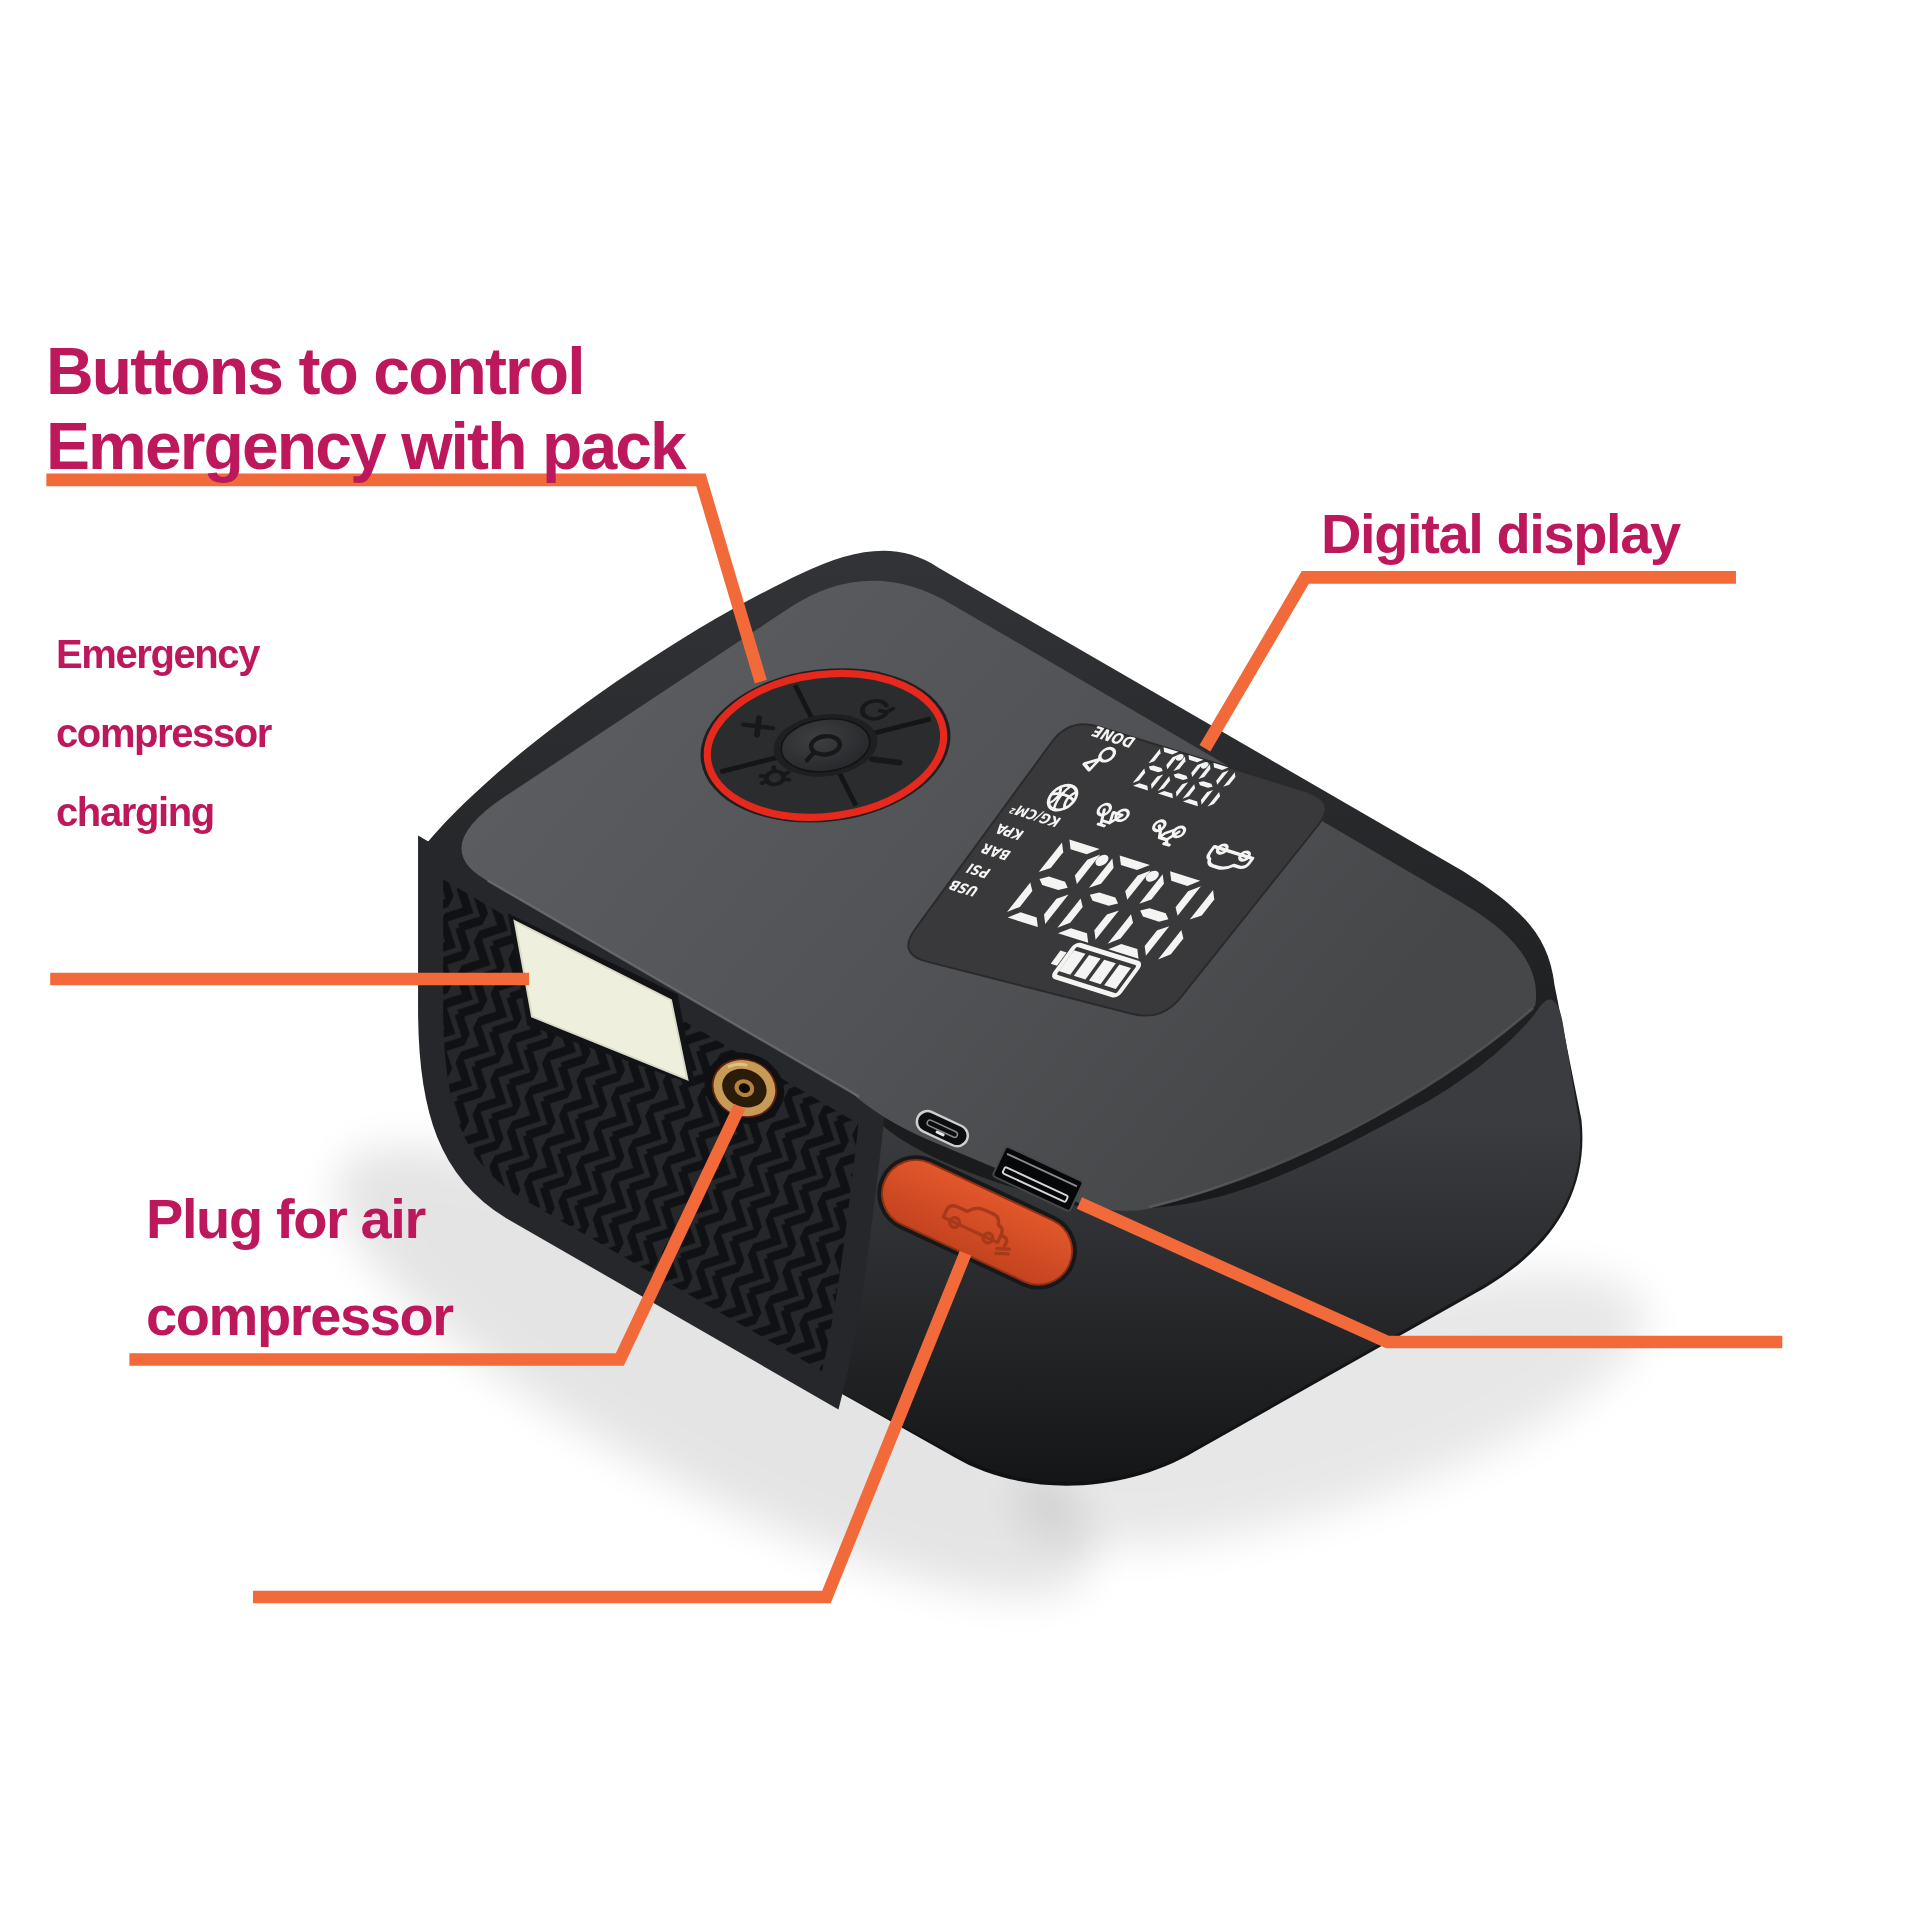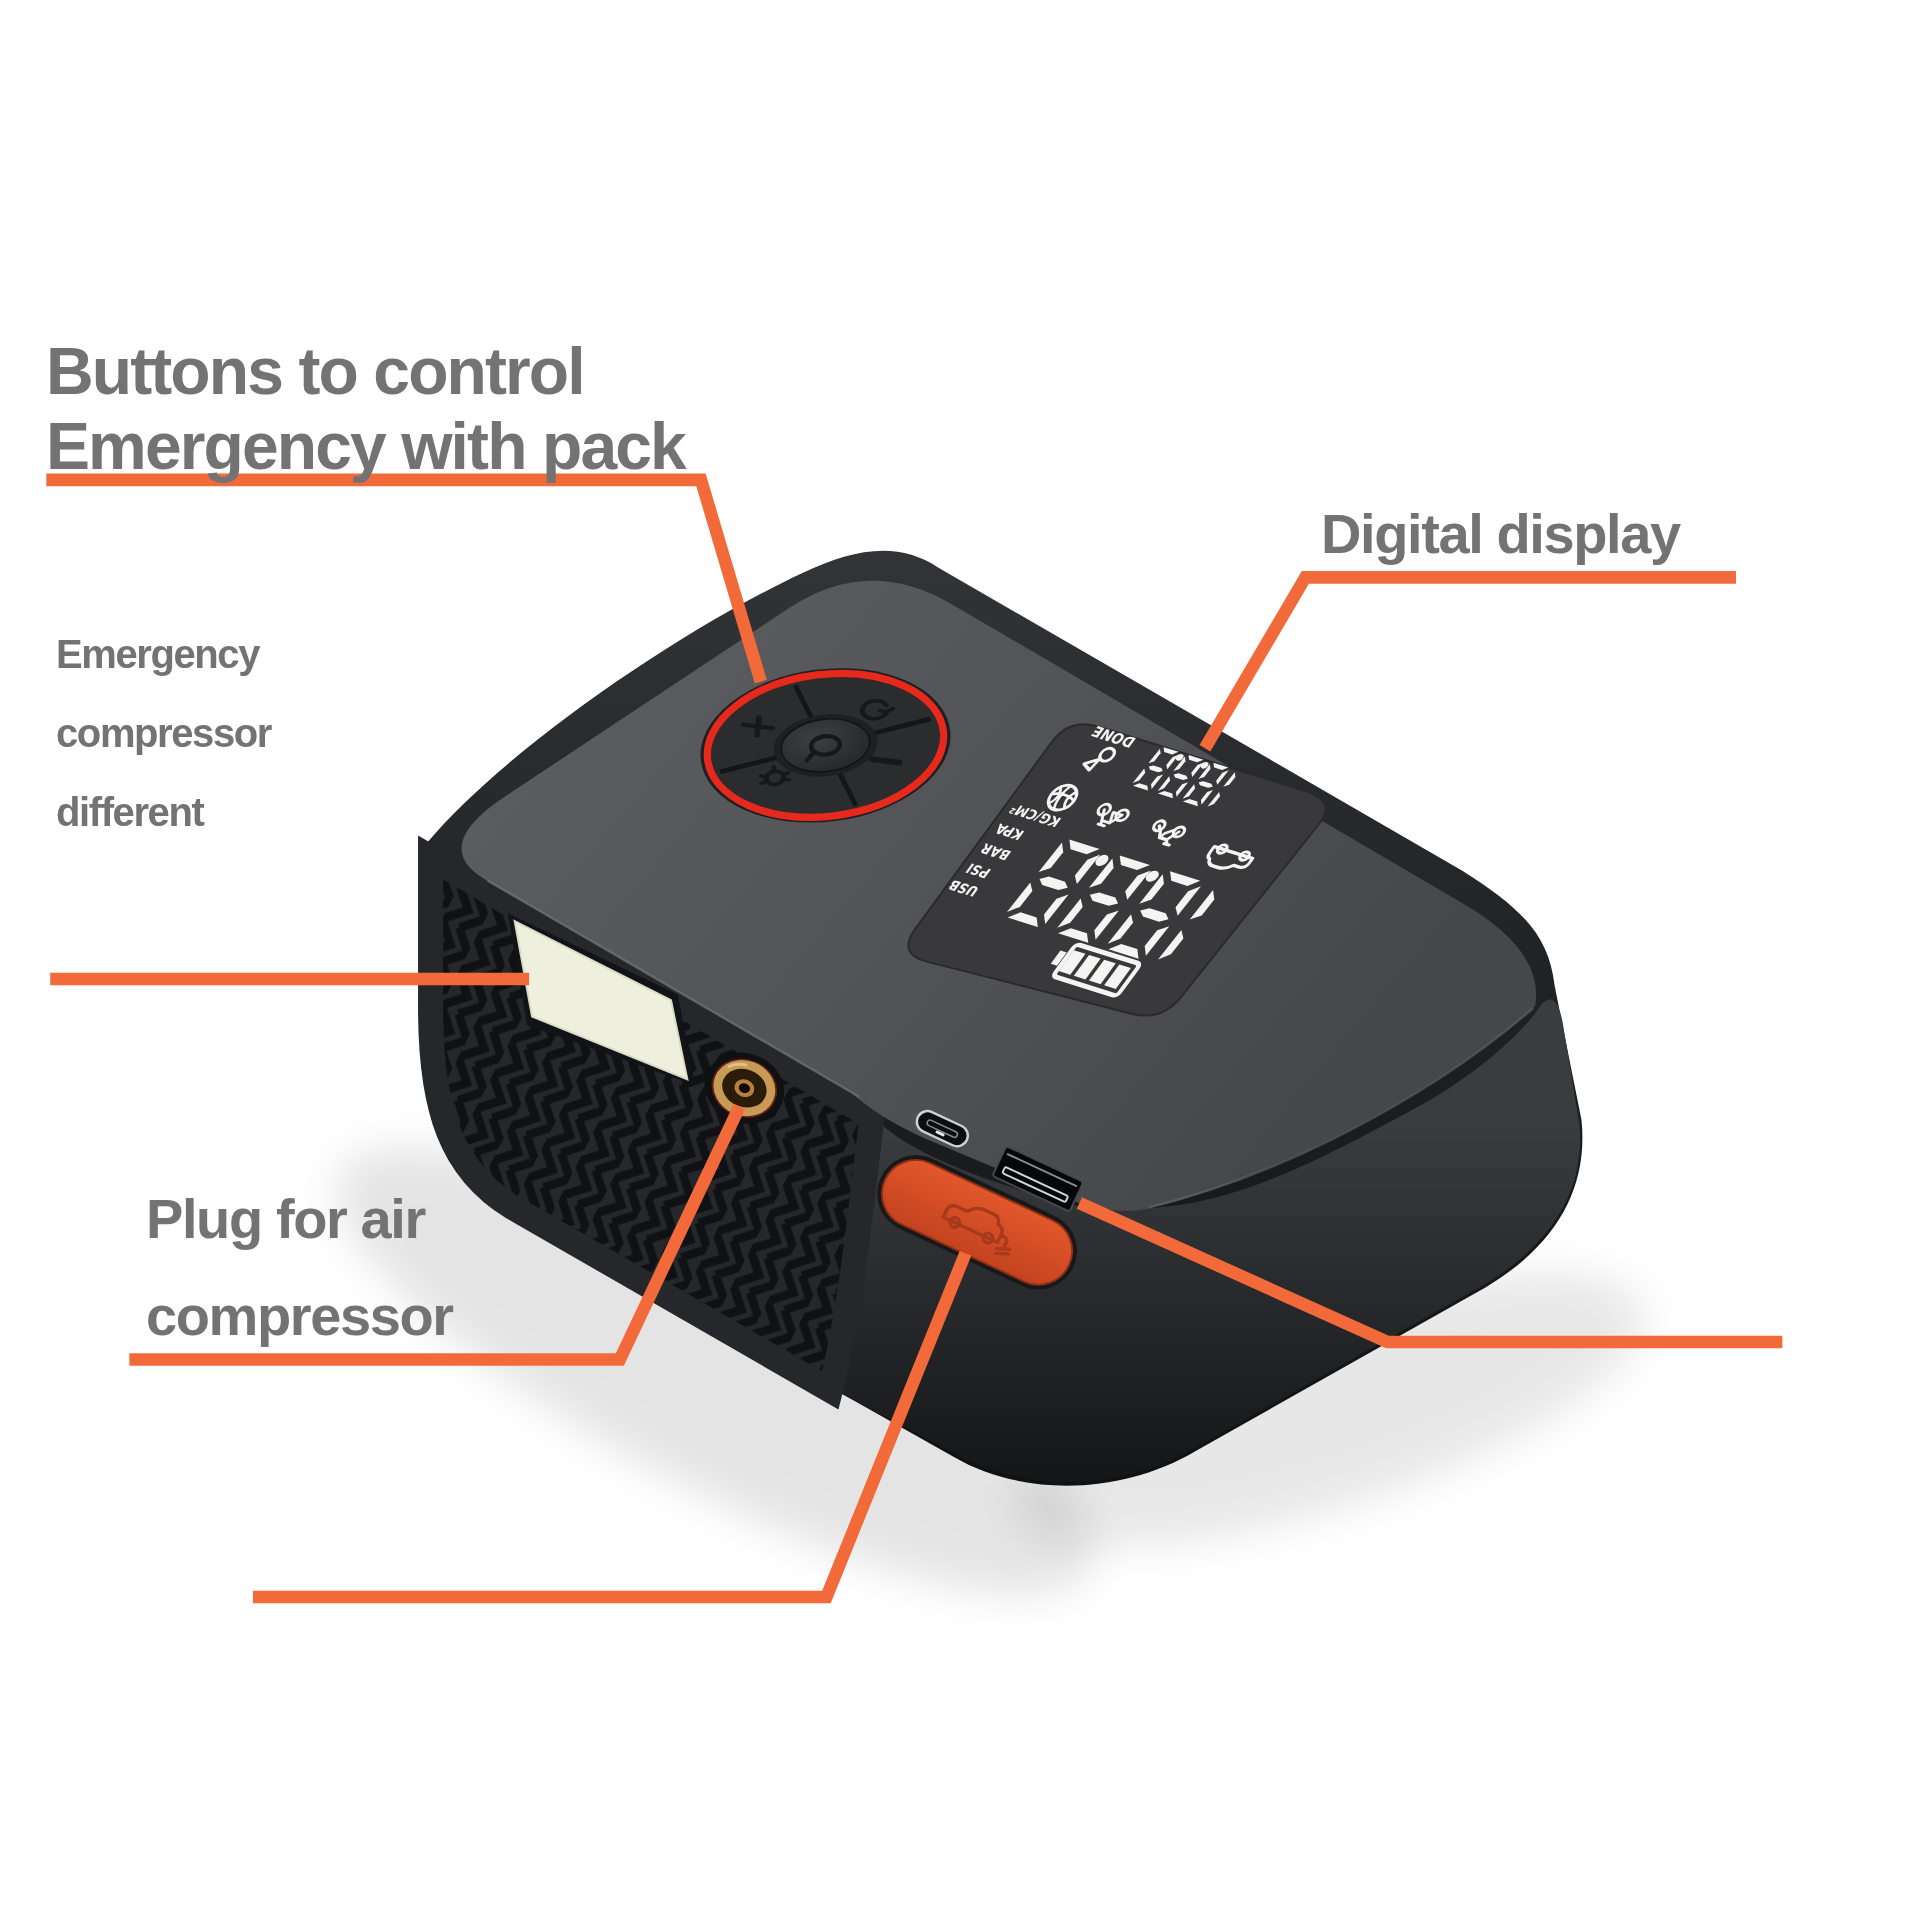--- a/index.html
+++ b/index.html
@@ -1,19 +1,19 @@
 <!DOCTYPE html>
 <html><head>
 <meta charset="utf-8">
 <style>
   html,body{margin:0;padding:0;background:#ffffff;}
   .stage{position:relative;width:1931px;height:1931px;overflow:hidden;background:#ffffff;
          font-family:"Liberation Sans", sans-serif;}
   .devsvg{position:absolute;left:0;top:0;width:1931px;height:1931px;}
-  .callout{position:absolute;color:#737373;font-weight:bold;white-space:nowrap;}
+  .callout{position:absolute;color:#be185d;font-weight:bold;white-space:nowrap;}
   .callout span{display:block;}
   .c1{left:46px;top:334px;font-size:66px;line-height:75px;letter-spacing:-1.9px;}
   .c2{left:1321px;top:502px;font-size:56px;line-height:64px;letter-spacing:-1.4px;}
   .c3{left:56px;top:615px;font-size:40px;line-height:79px;letter-spacing:-1.4px;}
   .c4{left:146px;top:1170px;font-size:56px;line-height:97px;letter-spacing:-1.4px;}
   .c5{left:257px;top:1421px;font-size:56px;line-height:97px;letter-spacing:-1.4px;}
   .c6{left:1452px;top:1168px;font-size:56px;line-height:91px;letter-spacing:-1.4px;}
   .seg{fill:#F4F4F3;}
   .disp-txt{fill:#F4F4F3;font-family:"DejaVu Sans", sans-serif;font-weight:bold;}
   .icon-stroke{stroke:#F4F4F3;fill:none;stroke-linecap:round;stroke-linejoin:round;}
@@ -252,21 +252,21 @@
   <div class="callout c1">
     <span>Buttons to control</span>
     <span>Emergency with pack</span>
   </div>
   <div class="callout c2">
     <span>Digital display</span>
   </div>
   <div class="callout c3">
     <span>Emergency</span>
     <span>compressor</span>
-    <span>different</span>
+    <span>charging</span>
   </div>
   <div class="callout c4">
     <span>Plug for air</span>
     <span>compressor</span>
   </div>
 
 </div>
 
 
 </body></html>

